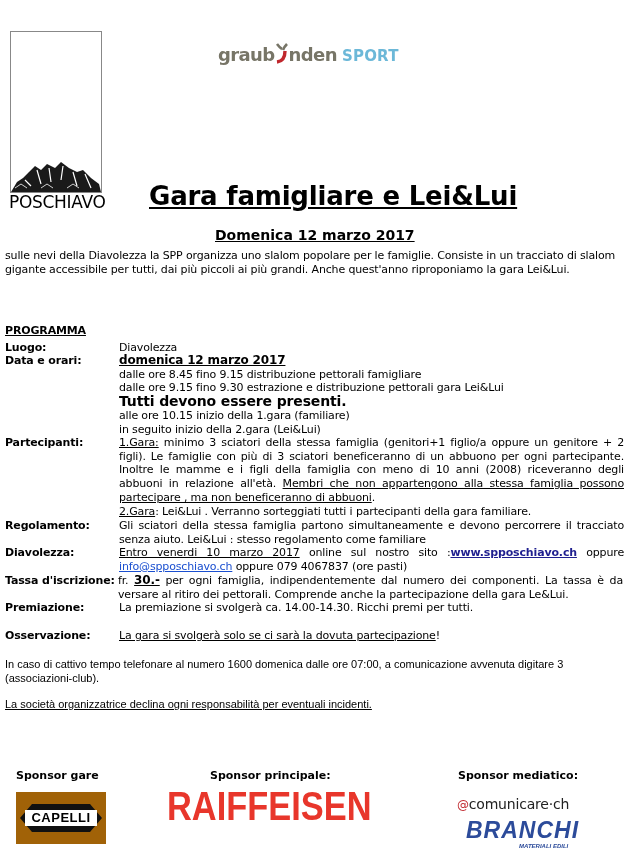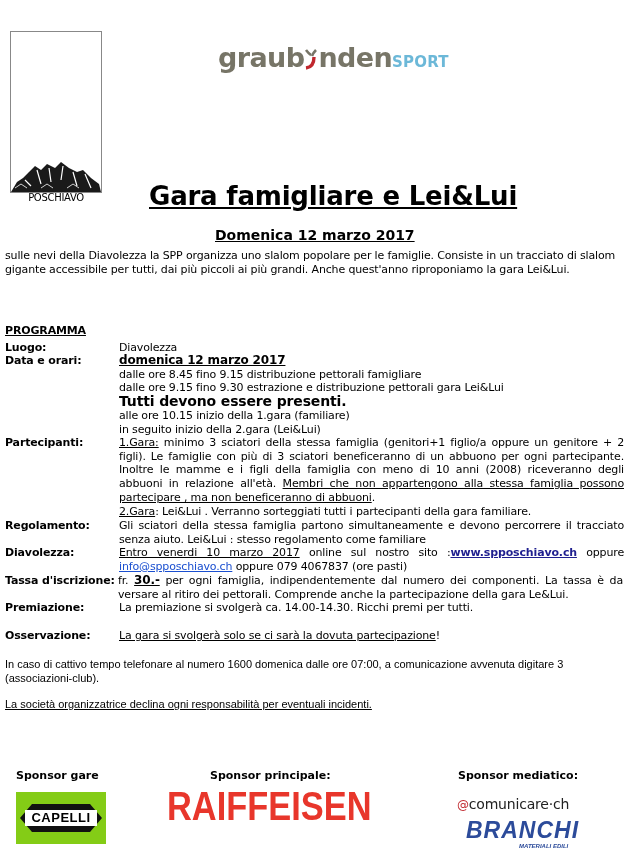--- a/index.html
+++ b/index.html
@@ -7,43 +7,43 @@
          font-family: "DejaVu Sans", sans-serif; color: #000; }
   .abs { position: absolute; }
   .txt { font-size: 11px; line-height: 13.7px; letter-spacing: -0.15px; }
   u, .u { text-decoration: underline; }
 
   
   .sp-logo { left: 9px; top: 30px; width: 94px; height: 177px; }
   .sp-box { position: absolute; left: 1px; top: 1px; width: 92px; height: 162px; border: 1px solid #888; box-sizing: border-box; }
   .sp-title { position: absolute; left: 4px; top: 10px; font-family: "DejaVu Serif", serif; font-weight: bold; font-style: italic; font-size: 17px; line-height: 18px; letter-spacing: -0.5px; }
   .sp-title .l2 { padding-left: 22px; display: block; }
-  .sp-city { position: absolute; left: 0; top: 162px; width: 94px; text-align: center; font-family: "DejaVu Sans", sans-serif; font-size: 10px; letter-spacing: -0.3px; }
+  .sp-city { position: absolute; left: 0; top: 162px; width: 94px; text-align: center; font-family: "DejaVu Sans", sans-serif; font-size: 17px; letter-spacing: -0.3px; }
   .sp-mount { position: absolute; left: 2px; top: 128px; }
 
   .gr-logo { left: 218px; top: 42px; height: 30px; font-family: "DejaVu Sans", sans-serif; white-space: nowrap; }
-  .gr-word { font-weight: bold; font-size: 27px; color: #777567; letter-spacing: -0.6px; }
-  .gr-sport { font-weight: bold; font-size: 15px; color: #6cb8d8; letter-spacing: 0.2px; }
+  .gr-word { font-weight: bold; font-size: 18px; color: #777567; letter-spacing: -0.6px; }
+  .gr-sport { font-weight: bold; font-size: 15px; color: #6cb8d8; margin-left: 5px; letter-spacing: 0.2px; }
   .gr-u { display: inline-block; width: 14px; height: 20px; position: relative; vertical-align: -3px; }
 
   .title { left: 149px; top: 181px; font-size: 26px; font-weight: bold; text-decoration: underline; letter-spacing: -0.2px; white-space: nowrap; }
   .subtitle { left: 215px; top: 227px; font-size: 14px; font-weight: bold; text-decoration: underline; white-space: nowrap; }
 
   .intro { left: 5px; top: 249px; width: 620px; }
   .programma { left: 5px; top: 312px; font-weight: bold; text-decoration: underline; margin-top: 12px; }
 
   .row { position: absolute; left: 5px; width: 615px; }
   .row .k { position: absolute; left: 0; top: 0; font-weight: bold; white-space: nowrap; }
   .row .v { position: absolute; left: 114px; top: 0; width: 505px; }
   .just { text-align: justify; }
   .link-blue { color: #1f1f8f; font-weight: bold; text-decoration: underline; }
   .link-mail { color: #1a4fd0; text-decoration: underline; }
 
   .sponsor-h { font-size: 11px; font-weight: bold; white-space: nowrap; margin-top: 27px; }
-  .capelli { left: 16px; top: 792px; width: 90px; height: 52px; background: #84cc16; }
+  .capelli { left: 16px; top: 792px; width: 90px; height: 52px; background: #a16207; }
   .raiff { left: 167px; top: 784px; font-family: "Liberation Sans", sans-serif; font-weight: bold; font-size: 40px; color: #e8362b; letter-spacing: 0px; transform: scaleX(0.86); transform-origin: left top; white-space: nowrap; }
   .ecom { left: 457px; top: 796px; font-family: "DejaVu Sans", sans-serif; font-size: 14px; color: #222; white-space: nowrap; letter-spacing: -0.2px; }
   .branchi { left: 466px; top: 817px; font-family: "Liberation Sans", sans-serif; font-weight: bold; font-style: italic; font-size: 23px; color: #2c4b9a; white-space: nowrap; letter-spacing: 1px; }
   .branchi-sub { left: 519px; top: 843px; font-family: "Liberation Sans", sans-serif; font-weight: bold; font-style: italic; font-size: 6px; color: #2c4b9a; white-space: nowrap; }
 </style>
 </head>
 <body>
 
 <div class="abs sp-logo">
   <div class="sp-box"></div>

